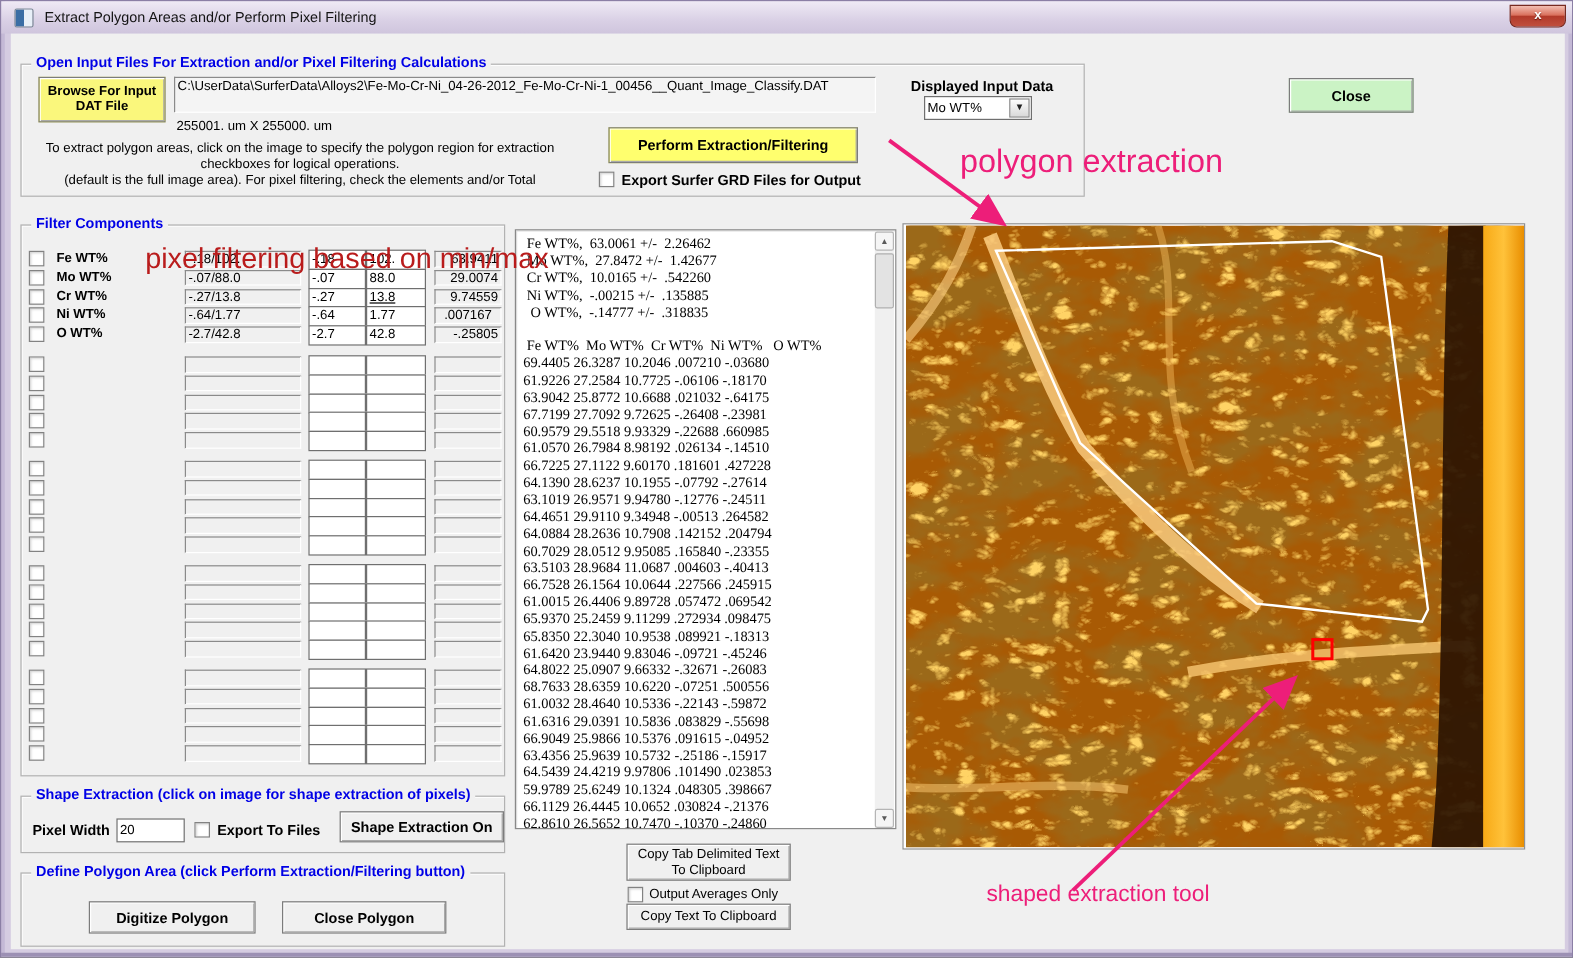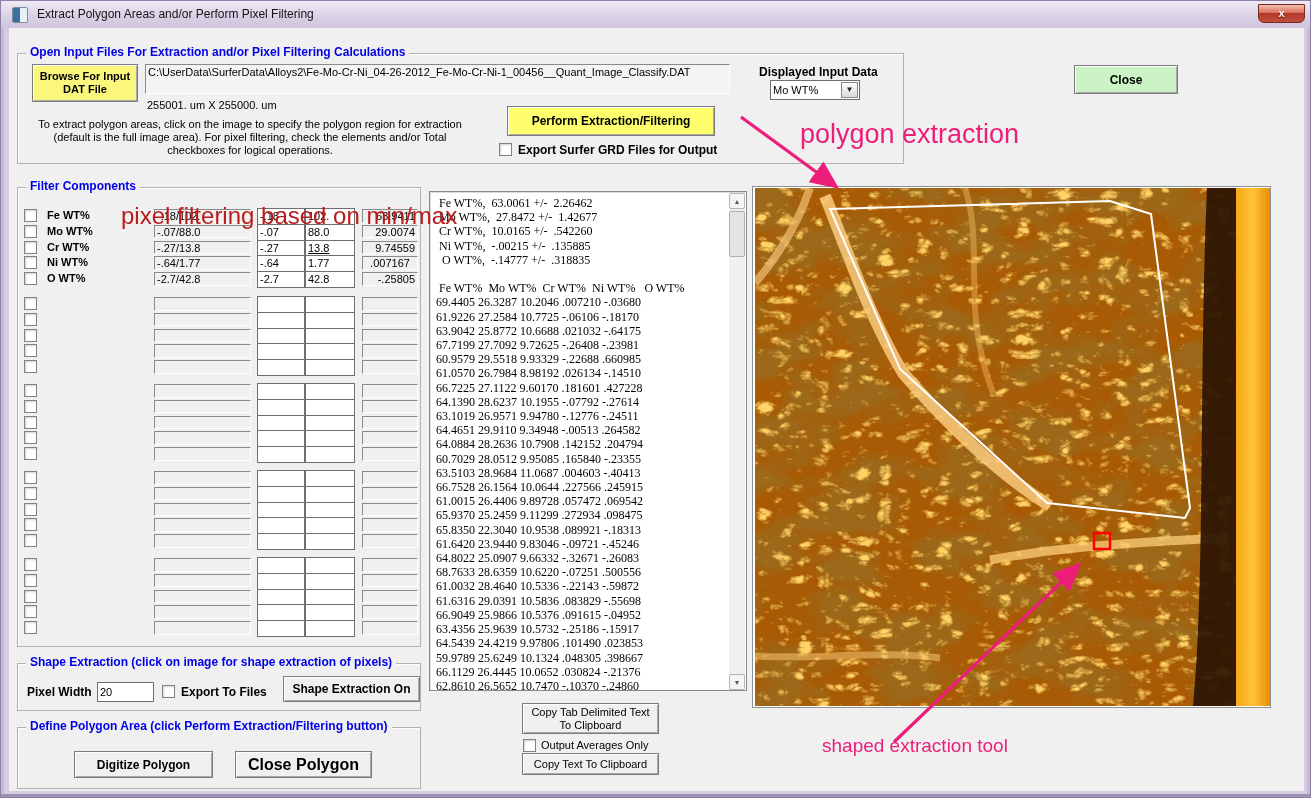--- a/index.html
+++ b/index.html
@@ -71,22 +71,22 @@
 
   <div id="client" class="abs">
 
     <div class="abs groupbox" style="left:8px;top:25px;width:887px;height:111px;">
       <span class="grouptitle">Open Input Files For Extraction and/or Pixel Filtering Calculations</span>
       <div class="abs btn yellow bold" style="left:14px;top:10px;width:106px;height:38px;font-size:11px;line-height:13px;padding:0 6px;">Browse For Input DAT File</div>
       <div class="abs inset" style="left:127px;top:10px;width:585px;height:30px;background:#f4f4f4;font-size:11px;line-height:13px;">C:\UserData\SurferData\Alloys2\Fe-Mo-Cr-Ni_04-26-2012_Fe-Mo-Cr-Ni-1_00456__Quant_Image_Classify.DAT</div>
       <div class="abs small" style="left:129px;top:45px;">255001. um X   255000. um</div>
       <div class="abs" style="left:6px;top:64px;width:452px;text-align:center;font-size:11px;line-height:13px;color:#000;">
         <div>To extract polygon areas, click on the image to specify the polygon region for extraction</div>
+        <div>checkboxes for logical operations.</div>
         <div>(default is the full image area). For pixel filtering, check the elements and/or Total</div>
-        <div>checkboxes for logical operations.</div>
       </div>
       <div class="abs btn yellow2 bold" style="left:489px;top:52px;width:208px;height:30px;font-size:12px;">Perform Extraction/Filtering</div>
       <span class="abs cb" style="left:481px;top:89px;"></span>
       <span class="abs blabel" style="left:500px;top:89px;font-size:12px;">Export Surfer GRD Files for Output</span>
       <div class="abs blabel" style="left:741px;top:11px;font-size:12px;">Displayed Input Data</div>
       <div class="abs win" style="left:752px;top:26px;width:90px;height:20px;line-height:18px;">
         <span>Mo WT%</span>
         <div class="abs combo-arrow" style="right:1px;top:1px;width:17px;height:16px;">▼</div>
       </div>
     </div>
@@ -242,21 +242,21 @@
       <span class="abs blabel" style="left:9px;top:21px;font-size:12px;">Pixel Width</span>
       <div class="abs win" style="left:79px;top:18px;width:57px;height:20px;line-height:18px;">20</div>
       <span class="abs cb" style="left:144px;top:21px;"></span>
       <span class="abs blabel" style="left:163px;top:21px;font-size:12px;">Export To Files</span>
       <div class="abs btn bold" style="left:265px;top:12px;width:137px;height:26px;font-size:12px;">Shape Extraction On</div>
     </div>
 
     <div class="abs groupbox" style="left:8px;top:699px;width:404px;height:62px;">
       <span class="grouptitle">Define Polygon Area (click Perform Extraction/Filtering button)</span>
       <div class="abs btn bold" style="left:56px;top:23px;width:139px;height:27px;font-size:12px;">Digitize Polygon</div>
-      <div class="abs btn bold" style="left:217px;top:23px;width:137px;height:27px;font-size:16px;">Close Polygon</div>
+      <div class="abs btn bold" style="left:217px;top:23px;width:137px;height:27px;font-size:12px;">Close Polygon</div>
     </div>
 
     <div class="abs btn" style="left:513px;top:675px;width:137px;height:31px;font-size:11px;line-height:13px;padding:0 4px;">Copy Tab Delimited Text To Clipboard</div>
     <span class="abs cb" style="left:514px;top:711px;"></span>
     <span class="abs small" style="left:532px;top:711px;">Output Averages Only</span>
     <div class="abs btn" style="left:513px;top:725px;width:137px;height:22px;font-size:11px;">Copy Text To Clipboard</div>
 
     <div class="abs" style="left:743px;top:158px;width:519px;height:522px;background:#fff;border:1px solid #909090;">
       <svg class="abs" style="left:2px;top:1px;" width="515" height="518" viewBox="0 0 515 518">
         <defs>

